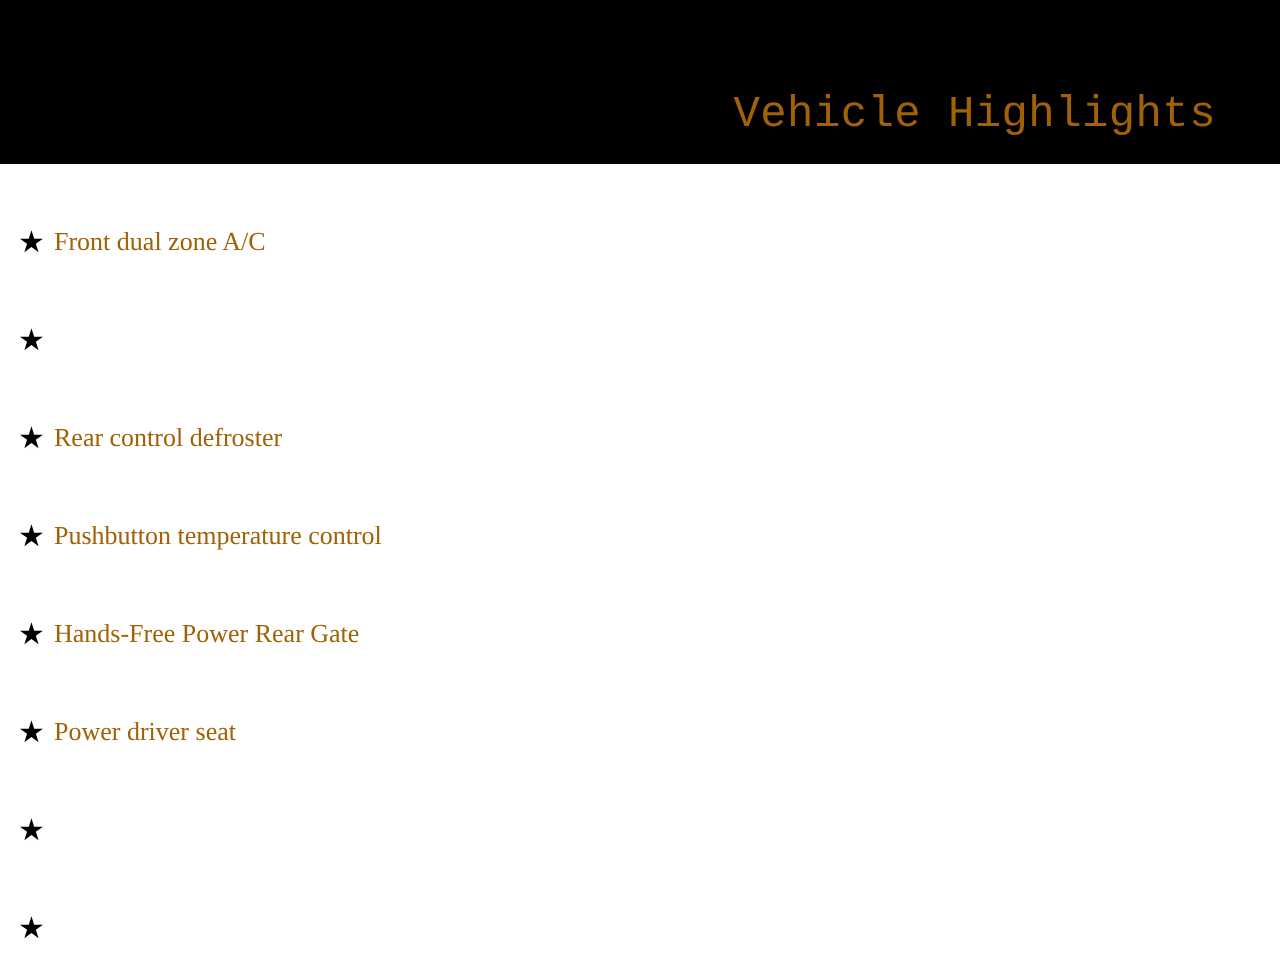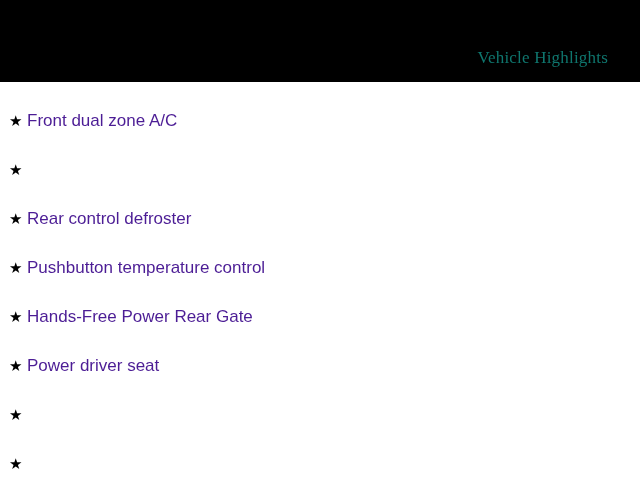--- a/index.html
+++ b/index.html
@@ -22,25 +22,25 @@
   .header-bar {
     width: 640px;
     height: 82px;
     background: #000000;
     position: relative;
   }
   .header-title {
     position: absolute;
     right: 32px;
     bottom: 13px;
-    color: #0f766e;
-    font-size: 17px;
+    color: #a16207;
+    font-size: 22px;
     line-height: 22px;
     letter-spacing: 0.2px;
-    font-family: Liberation Serif, serif;
+    font-family: Liberation Mono, monospace;
     white-space: nowrap;
   }
   .highlights-list {
     list-style: none;
     margin: 0;
     padding: 0;
     padding-top: 14px;
   }
   .highlight-item {
     display: flex;
@@ -51,24 +51,24 @@
   .bullet-star {
     width: 18px;
     flex: 0 0 18px;
     color: #000000;
     font-size: 15px;
     line-height: 18px;
     text-align: left;
     font-family: "DejaVu Sans", sans-serif;
   }
   .item-label {
-    color: #4c1d95;
-    font-size: 17px;
+    color: #a16207;
+    font-size: 13px;
     line-height: 20px;
-    font-family: Liberation Sans, sans-serif;
+    font-family: Liberation Serif, serif;
     white-space: nowrap;
   }
 </style>
 </head>
 <body>
 
 <div class="page">
 
   <div class="header-bar">
     <div class="header-title">Vehicle Highlights</div>

